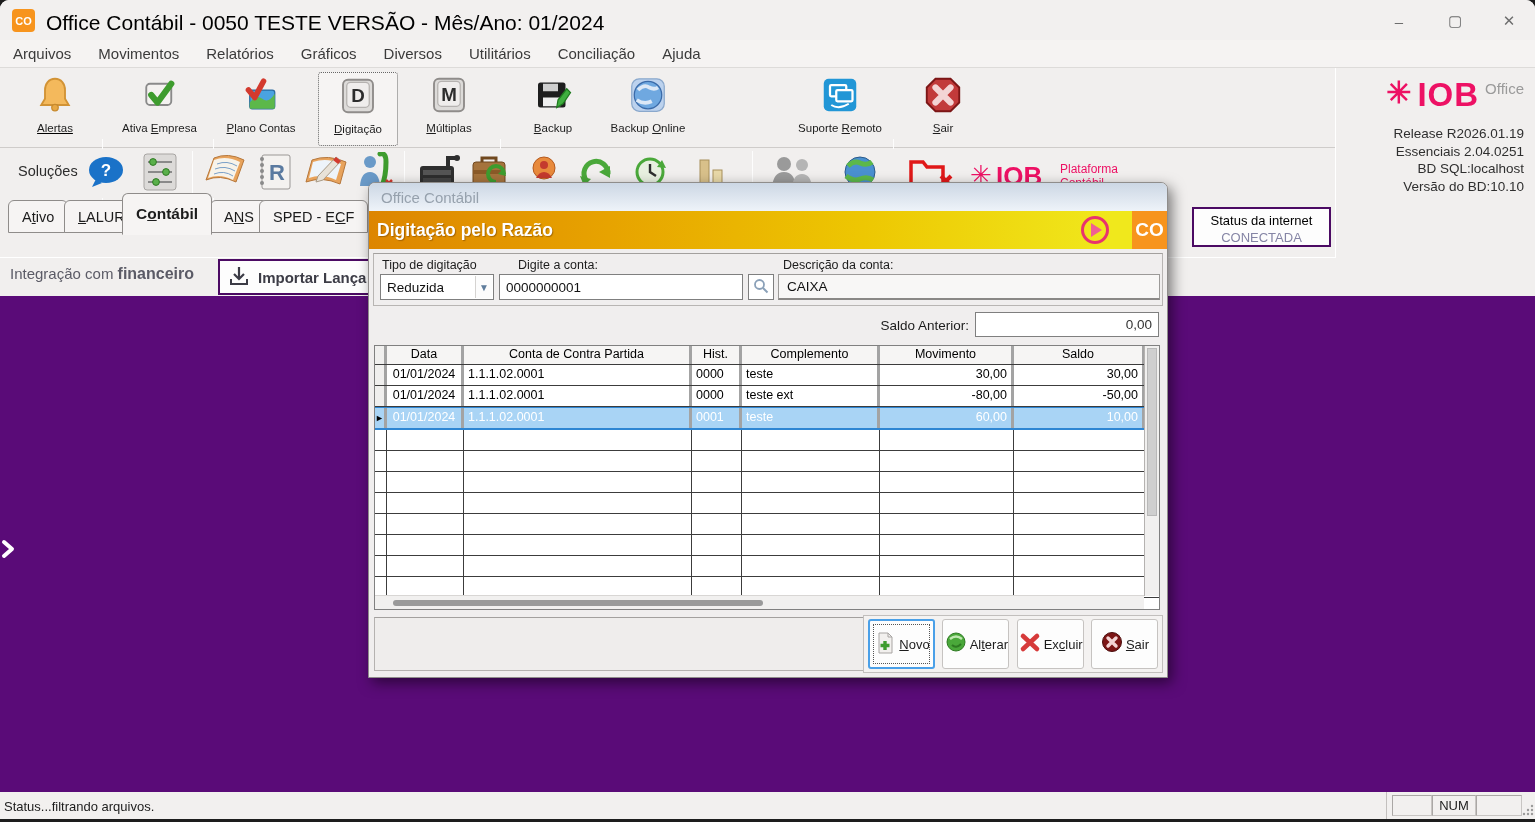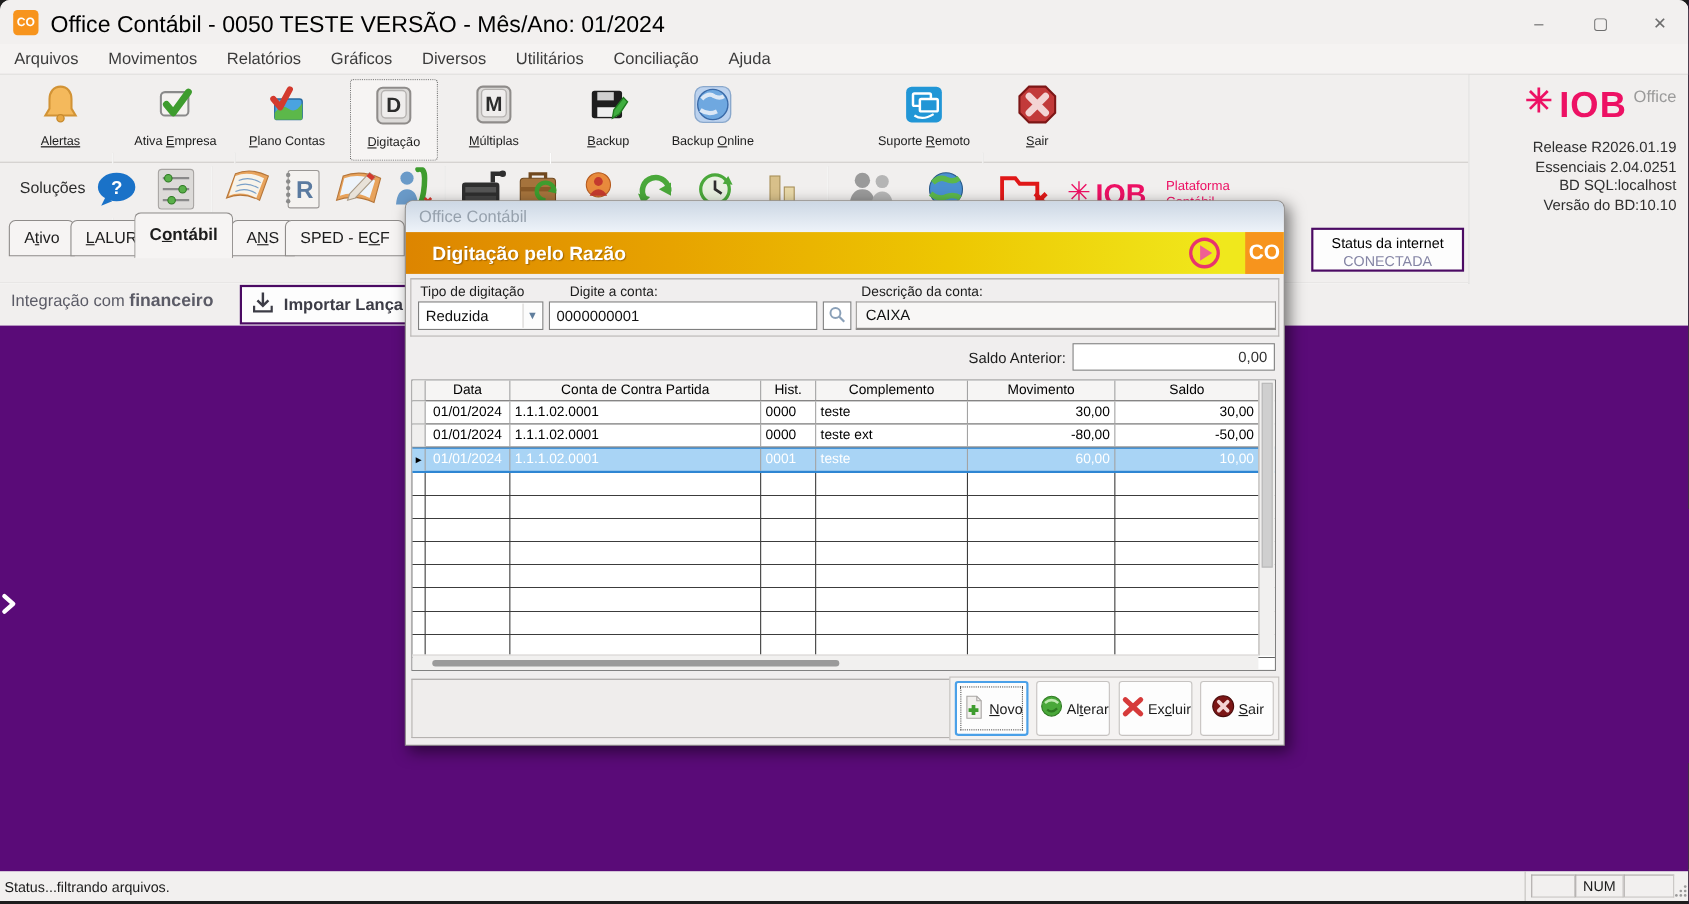--- a/index.html
+++ b/index.html
@@ -43,40 +43,40 @@
   #desktop{position:absolute;left:0;top:296px;width:1535px;height:494px;background:#5a0b78;}
   #chevron{position:absolute;left:0px;top:242px;width:16px;height:22px;}
   
   #statusbar{position:absolute;left:0;top:790px;width:1535px;height:29px;background:#f2f0ef;border-top:2px solid #5a0b78;font-size:13px;color:#1c1c1c;}
   #statusmsg{position:absolute;left:4px;top:7px;}
   .scell{position:absolute;top:3px;height:21px;border:1px solid #c8c5c3;border-top-color:#aaa7a5;border-left-color:#aaa7a5;background:#f2f0ef;display:flex;align-items:center;justify-content:center;}
   #ssep{position:absolute;left:1386px;top:0px;width:1px;height:27px;background:#c3c0be;}
   
   #dialog{position:absolute;left:368px;top:182px;width:800px;height:496px;background:#f0eeee;border:1px solid #8f8d8b;border-radius:7px 7px 0 0;box-shadow:4px 5px 14px rgba(0,0,0,.5);z-index:10;}
   #dlg-titlebar{position:absolute;left:0;top:0;width:100%;height:28px;background:linear-gradient(#ccd7e4,#eef3f9);border-radius:6px 6px 0 0;display:flex;align-items:center;padding-left:12px;font-size:15px;color:#96a1ad;}
-  #dlg-banner{position:absolute;left:0;top:28px;width:100%;height:38px;background:linear-gradient(90deg,#dd8500 0%,#e7a300 30%,#edc702 62%,#f0e81c 93%,#f0e81c 100%);display:flex;align-items:center;padding-left:16px;}
+  #dlg-banner{position:absolute;left:0;top:28px;width:100%;height:38px;background:linear-gradient(90deg,#dd8500 0%,#e7a300 30%,#edc702 62%,#f0e81c 93%,#f0e81c 100%);display:flex;align-items:center;}
   #dlg-banner-title{color:#fff;font-size:17.5px;font-weight:bold;padding-left:8px;text-shadow:1px 1px 1px rgba(120,70,0,.55);}
   #playbtn{position:absolute;right:58px;top:5px;width:28px;height:28px;border:3px solid #e8336e;border-radius:50%;display:flex;align-items:center;justify-content:center;background:transparent;}
   #playtri{width:0;height:0;border-left:11px solid #f05f93;border-top:7px solid transparent;border-bottom:7px solid transparent;margin-left:3px;}
   #dlg-co{position:absolute;right:0;top:0;width:35px;height:38px;background:#f7941d;color:#fff;font-weight:bold;font-size:19px;display:flex;align-items:center;justify-content:center;}
   #formpanel{position:absolute;left:4px;top:70px;width:790px;height:53px;border:1px solid #b8b5b3;border-top-color:#a3a09e;background:#f0eeee;}
   .flabel{position:absolute;top:4px;font-size:12.5px;color:#1c1c1c;white-space:nowrap;}
   .fctl{position:absolute;top:20px;height:26px;background:#fff;border:1px solid #7f7f7f;font-size:13.5px;color:#111;display:flex;align-items:center;}
   #tiposelect{left:6px;width:114px;padding-left:6px;justify-content:space-between;}
   #tipochev{width:17px;height:22px;margin-right:1px;border-left:1px solid #d5d3d1;display:flex;align-items:center;justify-content:center;color:#5f7d9c;font-size:10px;background:#fcfcfc;}
   #containput{left:125px;width:244px;padding-left:6px;border:1px solid #7f7f7f;height:26px;position:absolute;top:20px;font-size:13.5px;color:#111;background:#fff;}
   #searchbtn{left:374px;width:26px;justify-content:center;}
   #descfield{left:404px;width:382px;background:#f8f7f6;border:1px solid #9c9a98;border-bottom:2px solid #8a8886;padding-left:8px;}
   #saldolabel{position:absolute;left:380px;top:135px;width:220px;text-align:right;font-size:13.5px;color:#1c1c1c;}
   #saldofield{position:absolute;left:606px;top:129px;width:184px;height:25px;background:#fff;border:1px solid #7f7f7f;font-size:13.5px;color:#333;display:flex;align-items:center;justify-content:flex-end;padding-right:6px;}
   
   #grid{position:absolute;left:5px;top:162px;width:786px;height:265px;background:#fff;border:1px solid #808080;}
   .grow{display:flex;height:21px;border-bottom:1px solid #3c3c3c;background:#fff;}
   .ghead{display:flex;height:19px;border-bottom:1px solid #3c3c3c;background:#f6f5f4;}
-  .gcell{border-right:1px solid #a3a3a3;padding:2px 4px;font-size:12.5px;line-height:15px;overflow:hidden;white-space:nowrap;}
+  .gcell{border-right:3px solid #a3a3a3;padding:2px 4px;font-size:12.5px;line-height:15px;overflow:hidden;white-space:nowrap;}
   .ghead .gcell{text-align:center;font-size:12.5px;padding-top:1px;}
   .c0{width:12px;background:#f0efee;padding:0;text-align:center;font-size:9px;line-height:20px;color:#000;}
   .c1{width:77px;text-align:center;}
   .c2{width:228px;}
   .c3{width:50px;}
   .c4{width:138px;}
   .c5{width:134px;text-align:right;}
   .c6{width:131px;text-align:right;}
   .grow.sel{background:#a9d4f5;color:#fff;border-top:1px solid #2e86d3;border-bottom:2px solid #2e86d3;height:23px;}
   .grow.sel .c0{background:#a9d4f5;color:#000;}

